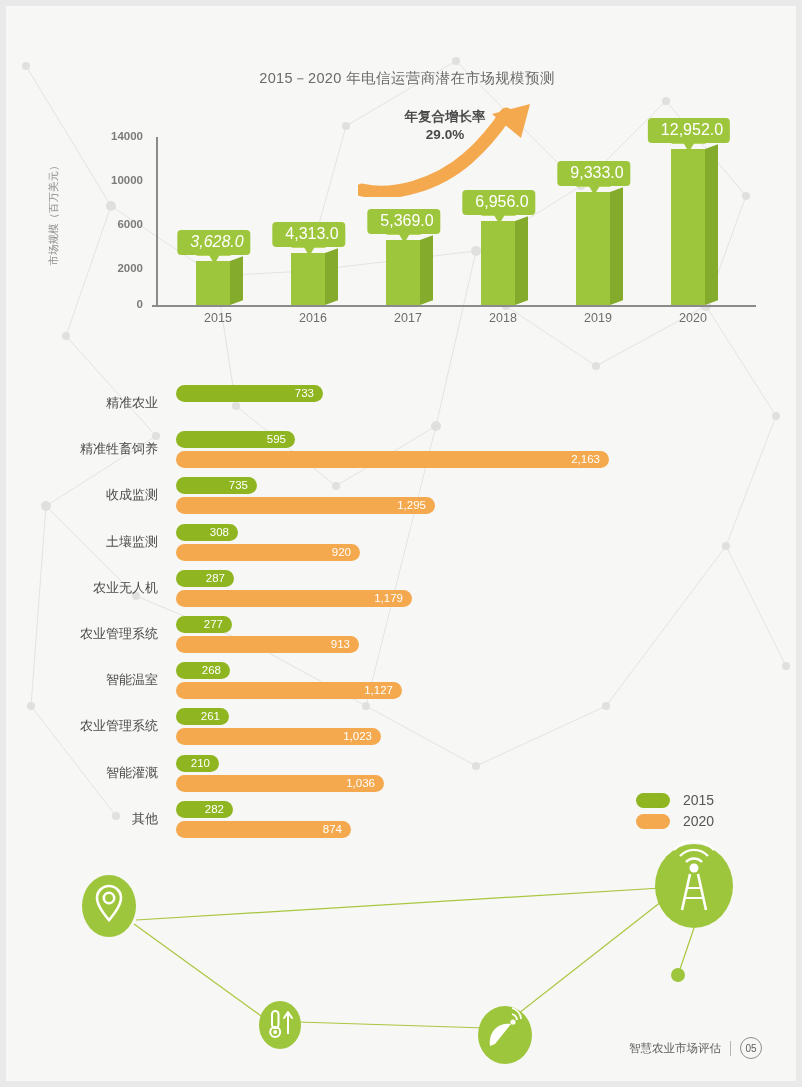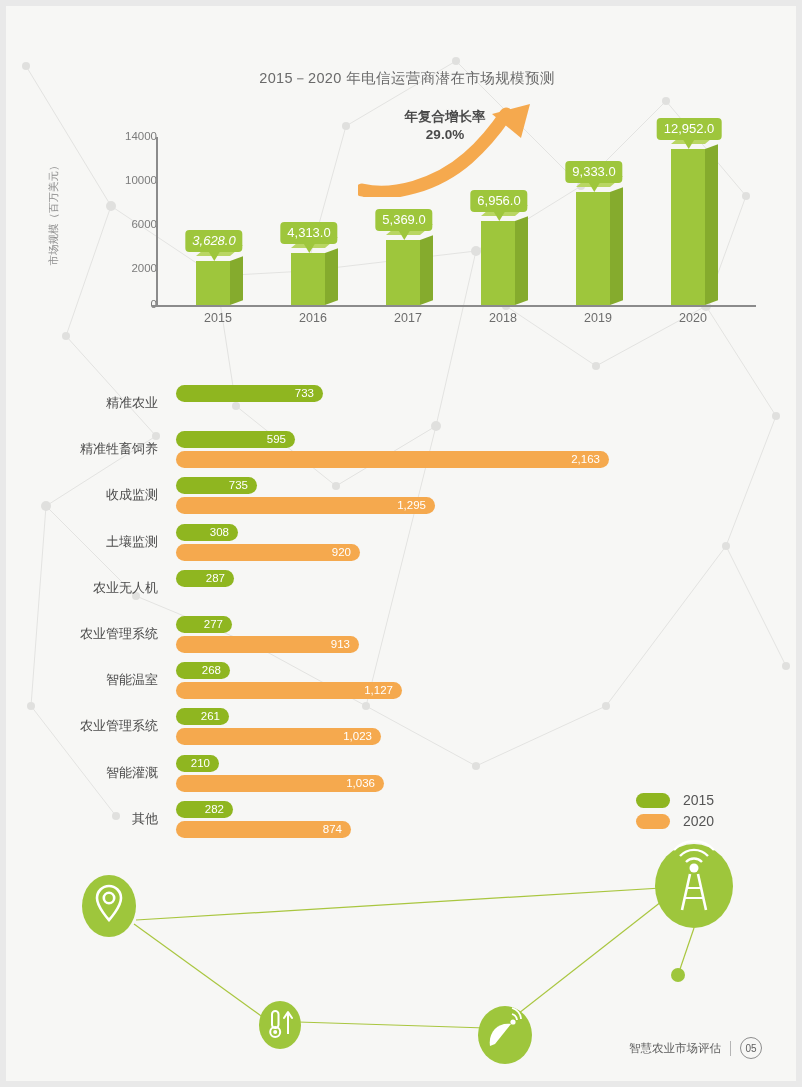--- a/index.html
+++ b/index.html
@@ -54,21 +54,21 @@
   .ytick {
     position: absolute;
     right: 0;
     width: 60px;
     text-align: right;
     font-size: 11.5px;
     color: #7b7b7b;
   }
   #ytick-wrap {
     position: absolute;
-    left: 91px; top: 0; width: 60px; height: 340px;
+    left: 77px; top: 0; width: 60px; height: 340px; font-weight: bold;
   }
   #axis-v {
     position: absolute;
     left: 150px; top: 131px;
     width: 2px; height: 169px;
     background: #8b8b8b;
   }
   #axis-h {
     position: absolute;
     left: 146px; top: 299px;
@@ -103,22 +103,22 @@
   .bar3d .face-top {
     position: absolute;
     left: 0;
     width: 47px; height: 16px;
   }
   .valuebox {
     position: absolute;
     transform: translateX(-50%);
     background: #9ec63c;
     color: #fff;
-    font-size: 13px;
-    padding: 3px 7px 4px 7px;
+    font-size: 16px;
+    padding: 3px 7px 4px 13px;
     border-radius: 4px;
     white-space: nowrap;
   }
   .valuebox::after {
     content: "";
     position: absolute;
     left: 50%;
     margin-left: -6px;
     bottom: -9px;
     border-left: 6px solid transparent;
@@ -387,20 +387,21 @@
 
     <div class="hrow">
       <div class="hrow-label">土壤监测</div>
       <div class="hbar green" style="width:62px">308</div>
       <div class="hbar orange" style="width:184px">920</div>
     </div>
 
     <div class="hrow">
       <div class="hrow-label">农业无人机</div>
       <div class="hbar green" style="width:58px">287</div>
+      <div class="hbar orange" style="width:236px">1,179</div>
     </div>
 
     <div class="hrow">
       <div class="hrow-label">农业管理系统</div>
       <div class="hbar green" style="width:56px">277</div>
       <div class="hbar orange" style="width:183px">913</div>
     </div>
 
     <div class="hrow">
       <div class="hrow-label">智能温室</div>

